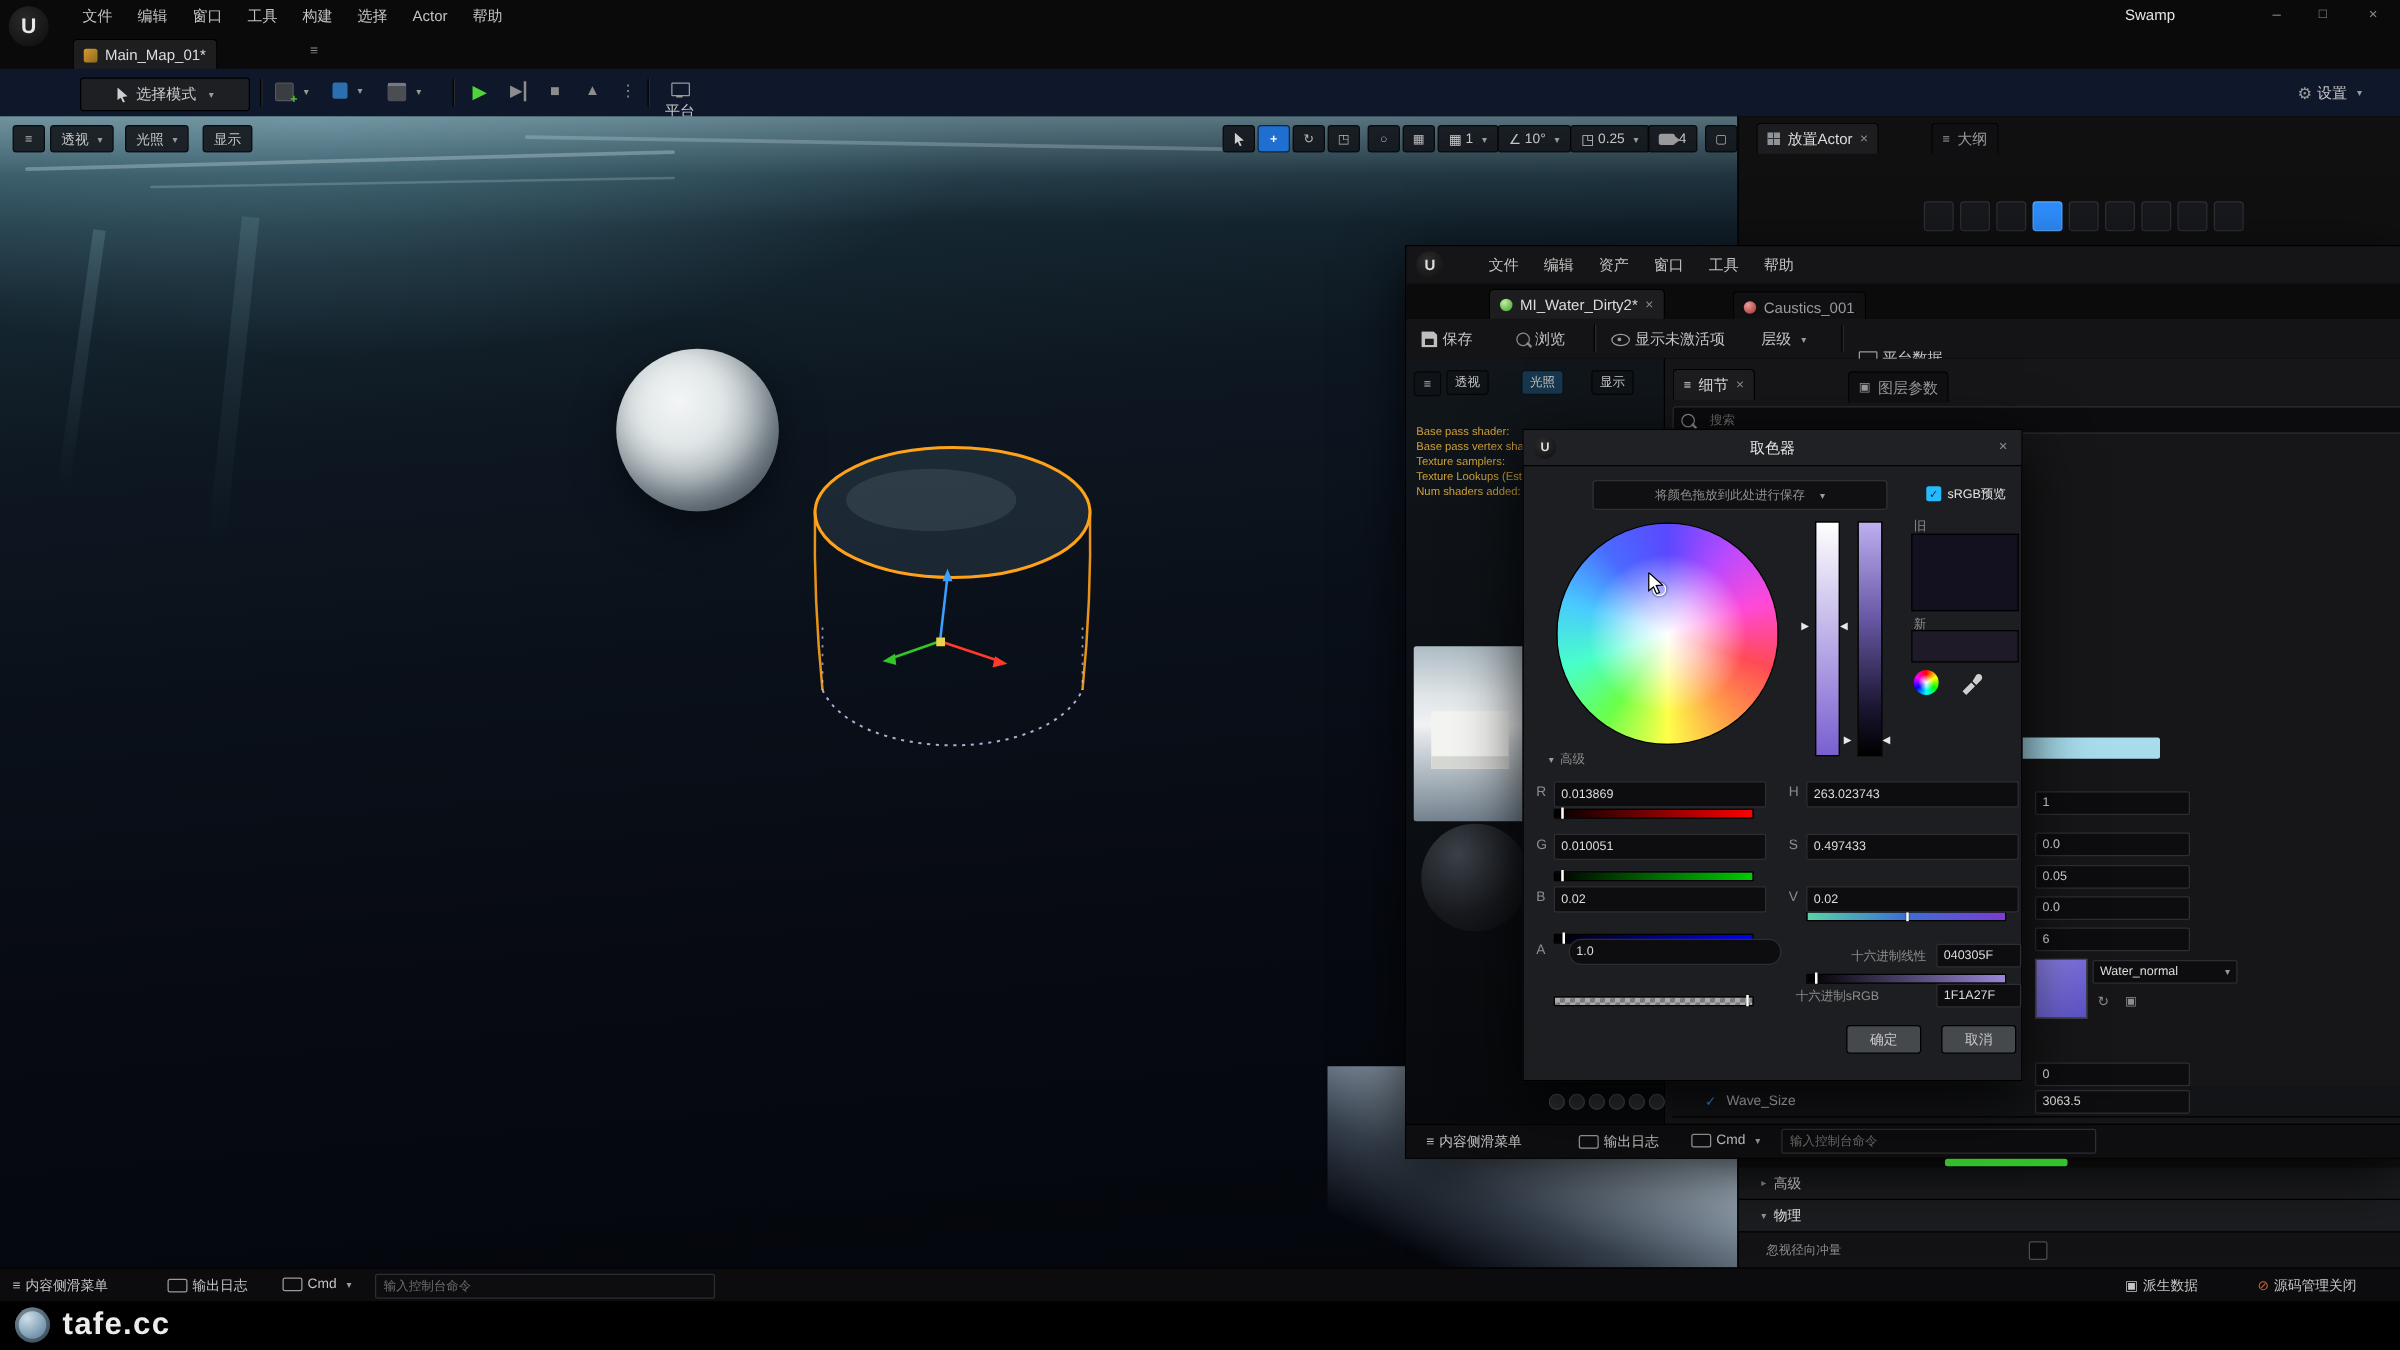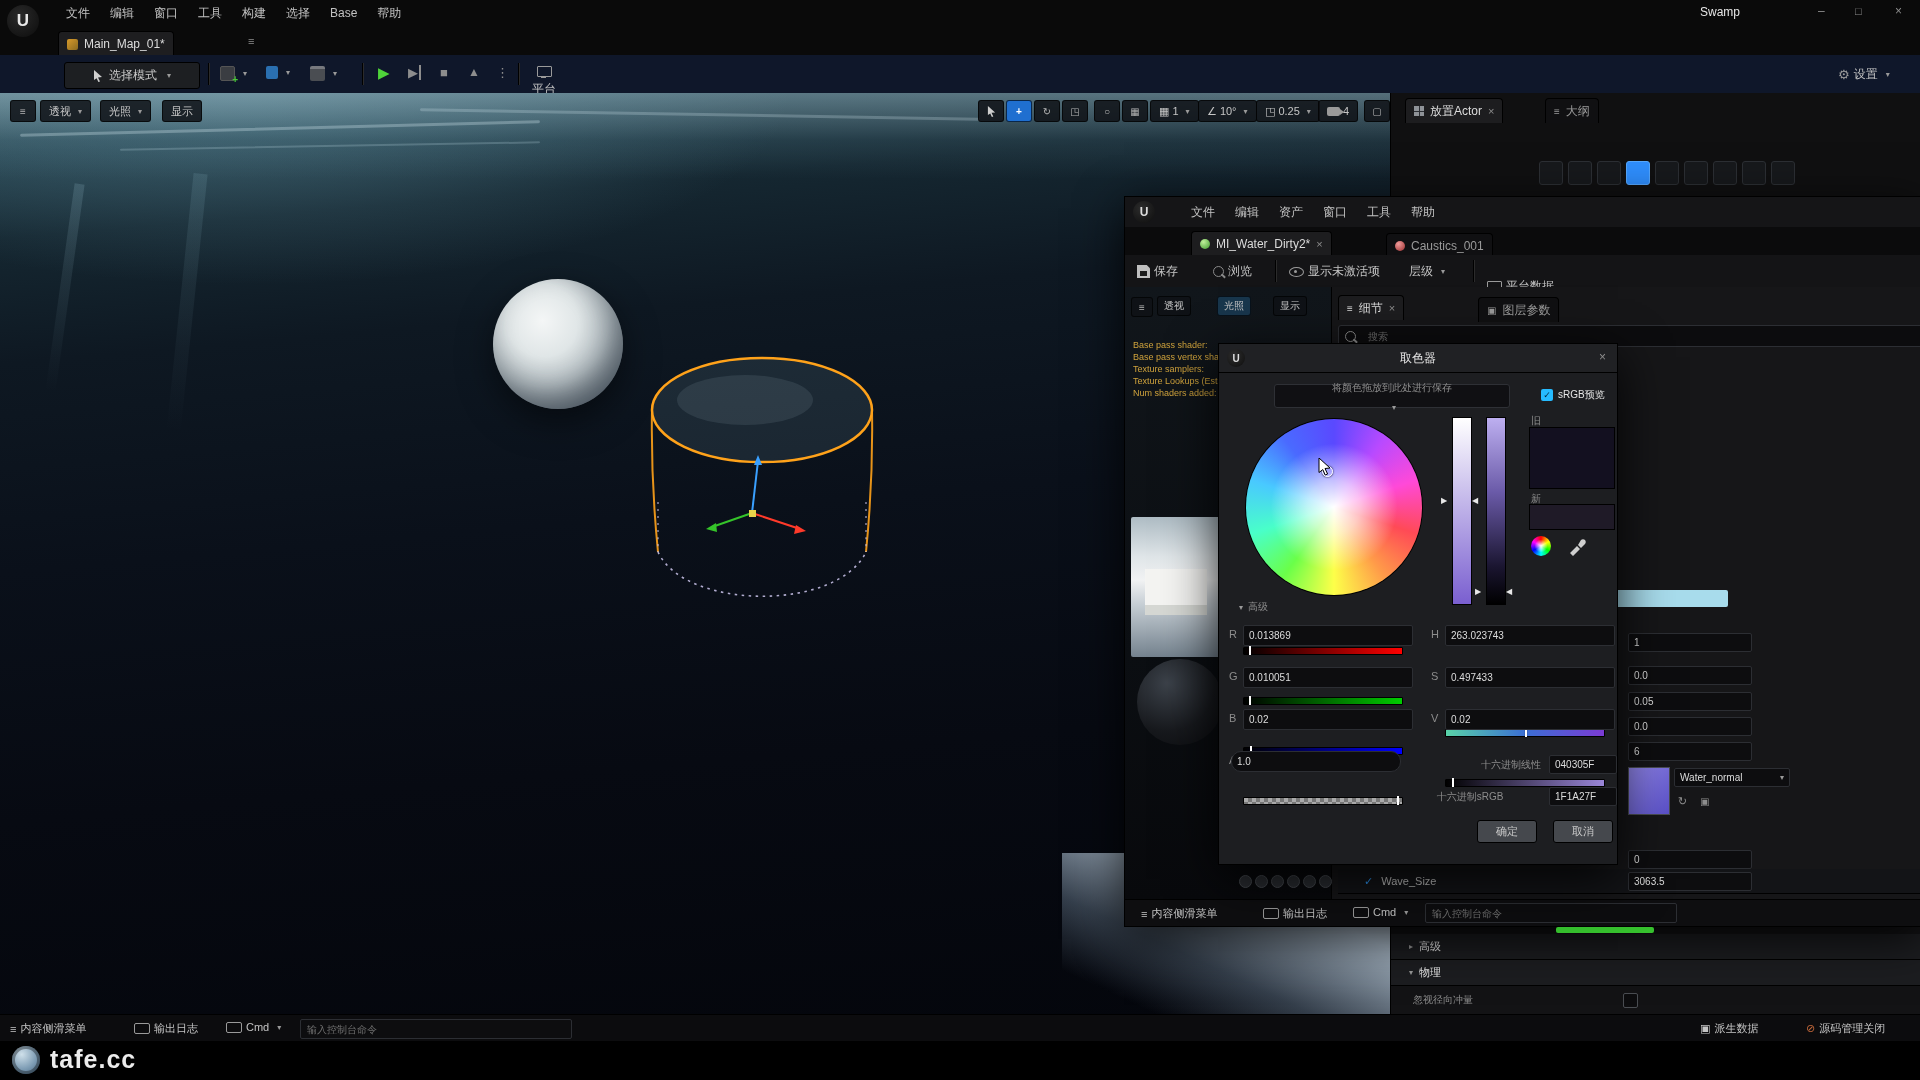--- a/index.html
+++ b/index.html
@@ -52,21 +52,21 @@
                 display:flex;align-items:center;justify-content:center;color:#e8e8e8;font-size:17px;font-weight:bold;">
       <span>U</span>
     </div>
     <div class="fx" style="margin-left:56px;height:26px;">
       <span class="menu-item t12">文件</span>
       <span class="menu-item t12">编辑</span>
       <span class="menu-item t12">窗口</span>
       <span class="menu-item t12">工具</span>
       <span class="menu-item t12">构建</span>
       <span class="menu-item t12">选择</span>
-      <span class="menu-item t12">Base</span>
+      <span class="menu-item t12">Actor</span>
       <span class="menu-item t12">帮助</span>
     </div>
     <span class="a t12 bright" style="left:1700px;top:5px;">Swamp</span>
     <span class="a t12 dim" style="left:1818px;top:4px;">–</span>
     <span class="a t11 dim" style="left:1855px;top:5px;">□</span>
     <span class="a t12 dim" style="left:1895px;top:4px;">×</span>
   </div>
 
   <div class="a" style="left:0;top:26px;width:1920px;height:29px;background:#0a0a0a;border-bottom:1px solid #000;">
     <div class="a tab" style="left:58px;top:5px;height:24px;background:#1e1e20;">
@@ -449,21 +449,21 @@
 
     <div class="a fx" style="left:0;top:0;width:398px;height:28px;background:#202124;border-bottom:1px solid #000;">
       <div class="a" style="left:8px;top:5px;width:18px;height:18px;border-radius:50%;background:radial-gradient(circle at 40% 35%,#2e2e2e,#0d0d0d);
                   display:flex;align-items:center;justify-content:center;color:#ddd;font-size:10px;font-weight:bold;">
         <span>U</span>
       </div>
       <span class="a t12 bright" style="left:0;width:398px;text-align:center;">取色器</span>
       <span class="a t12 dim" style="left:380px;top:6px;">×</span>
     </div>
 
-    <div class="a fx" style="left:55px;top:40px;width:234px;height:22px;background:#101013;border:1px solid #2e3035;border-radius:3px;justify-content:center;gap:8px;flex-direction:column;">
+    <div class="a fx" style="left:55px;top:40px;width:234px;height:22px;background:#101013;border:1px solid #2e3035;border-radius:3px;justify-content:center;gap:8px;">
       <span class="t10 dim">将颜色拖放到此处进行保存</span>
       <span class="caret">▾</span>
     </div>
     <div class="a fx" style="left:322px;top:44px;gap:5px;">
       <span style="width:12px;height:12px;background:#26bbff;border-radius:2px;display:flex;align-items:center;justify-content:center;color:#04293f;font-size:9px;font-weight:bold;">
         <span>✓</span>
       </span>
       <span class="t10 bright">sRGB预览</span>
     </div>
 
@@ -513,21 +513,21 @@
 
     <span class="a t11 dim" style="left:10px;top:368px;">B</span>
     <div class="a numbox" style="left:24px;top:365px;width:158px;height:19px;">
         <span>0.02</span>
       </div>
     <div class="a chbar" style="left:24px;top:387px;width:158px;background:linear-gradient(to right,#000,#00f);">
         <span class="tick" style="left:4%"></span>
       </div>
 
     <span class="a t11 dim" style="left:10px;top:410px;">A</span>
-    <div class="a numbox" style="left:12px;top:407px;width:158px;height:19px;border-radius:10px;">
+    <div class="a numbox" style="left:36px;top:407px;width:158px;height:19px;border-radius:10px;">
         <span>1.0</span>
       </div>
     <div class="a chbar checker" style="left:24px;top:429px;width:158px;">
         <span class="tick" style="left:97%"></span>
       </div>
 
     <span class="a t11 dim" style="left:212px;top:284px;">H</span>
     <div class="a numbox" style="left:226px;top:281px;width:158px;height:19px;">
         <span>263.023743</span>
       </div>

